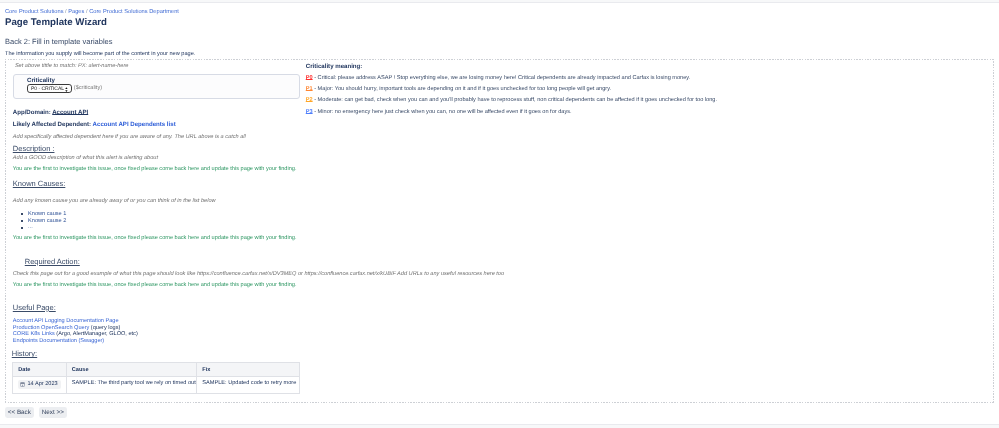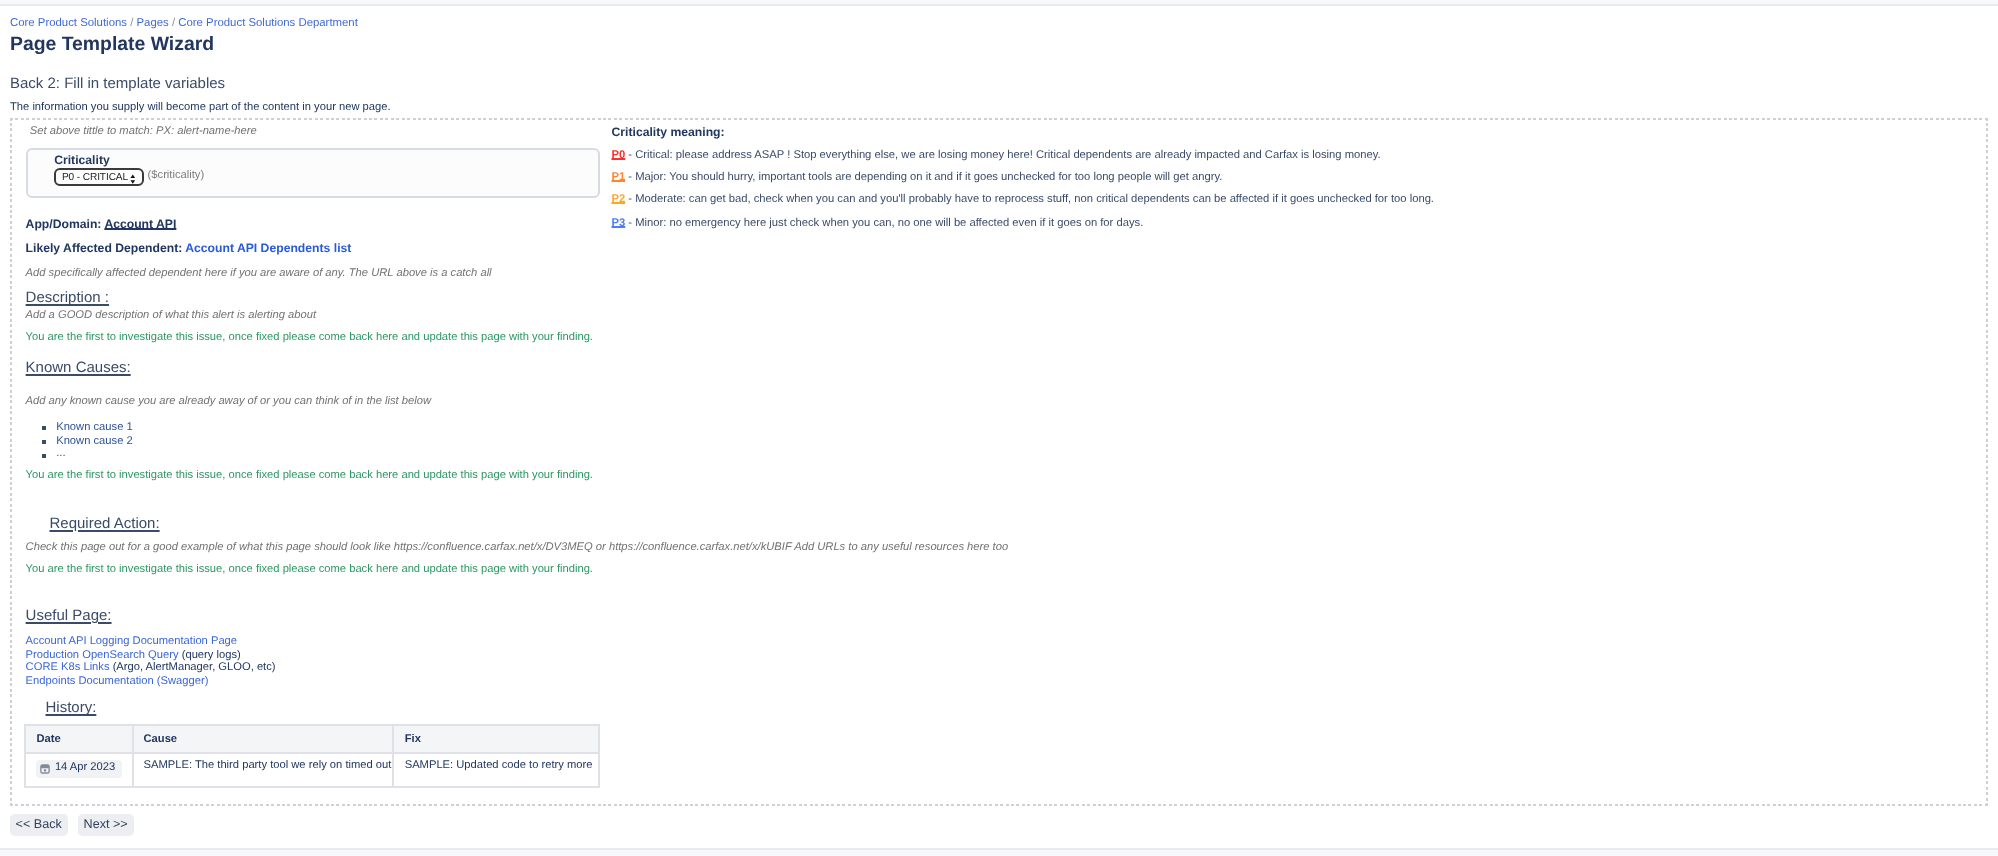--- a/index.html
+++ b/index.html
@@ -113,21 +113,21 @@
     <div class="green" style="left:8.05px;top:223.0px;">You are the first to investigate this issue, once fixed please come back here and update this page with your finding.</div>
 
     <div class="h3" style="left:8.05px;top:244.3px;">Useful Page:</div>
     <div class="links" style="left:8.05px;top:259.0px;">
       <div><a>Account API Logging Documentation Page</a></div>
       <div><a>Production OpenSearch Query</a><span> (query logs)</span></div>
       <div><a>CORE K8s Links</a><span> (Argo, AlertManager, GLOO, etc)</span></div>
       <div><a>Endpoints Documentation (Swagger)</a></div>
     </div>
 
-    <div class="h3" style="left:18px;top:290.7px;">History:</div>
+    <div class="h3" style="left:7px;top:290.7px;">History:</div>
     <table style="left:7.5px;top:303.5px;width:287.3px;">
       <tbody>
           <tr>
         <th style="width:53.5px">Date</th>
         <th style="width:130.6px">Cause</th>
         <th style="width:102.7px">Fix</th>
       </tr>
       <tr>
         <td><span class="datepill">
                 <svg width="5" height="5" viewBox="0 0 16 16" style="display:block;margin-bottom:0.8px">

